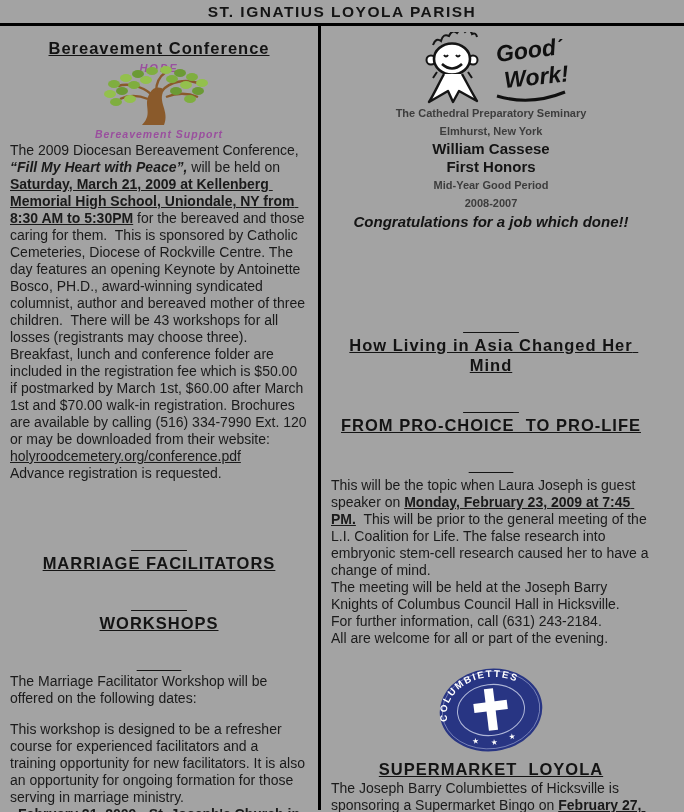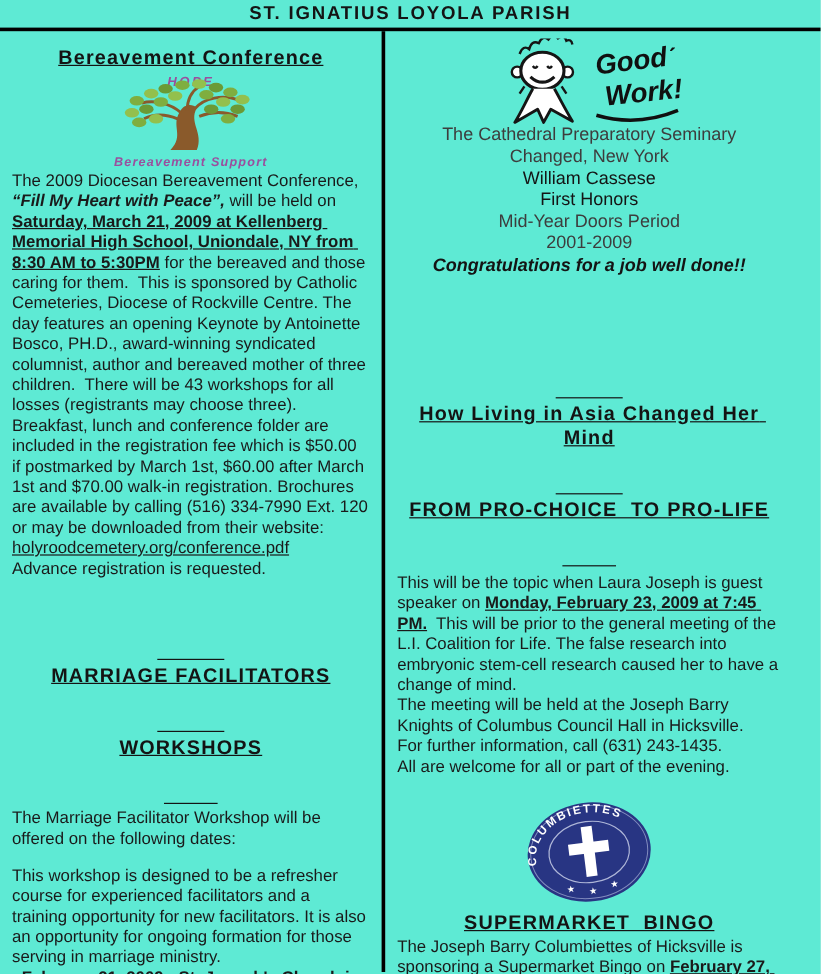--- a/index.html
+++ b/index.html
@@ -1,19 +1,19 @@
 <!DOCTYPE html>
 <html><head>
 <meta charset="utf-8">
 <style>
   * { margin:0; padding:0; box-sizing:border-box; }
   html,body { background:#e8e8e8; }
   body { font-family:"Liberation Sans", sans-serif; color:#141414; }
   .page {
-    position:relative; width:684px; height:812px; background:#5eead4;
+    position:relative; width:684px; height:812px; background:#a3a3a3;
     margin:0 auto; overflow:hidden;
   }
   .masthead {
     text-align:center; font-weight:bold; font-size:15.5px;
     letter-spacing:1.5px; padding-top:3px; white-space:pre-wrap;
   }
   .rule { border-bottom:3px solid #000; margin-top:2px; }
   .columns { display:flex; height:784px; }
   .col { padding:0 10px; }
   .col.left  { width:318px; }
@@ -40,22 +40,22 @@
   
   .bereave-head { margin-top:13px; }
   .tree-logo { margin-top:3px; }
   .bereave-body { margin-top:1px; }
   .marriage-head { margin-top:31px; line-height:20px; }
   .marriage-body { margin-top:14px; }
 
   
   .goodwork-logo { margin-top:6px; }
   .award { text-align:center; }
-  .award .gray { color:#3d3d3d; font-size:15px; line-height:18px; white-space:pre-wrap; }
-  .award .boldline { font-weight:normal; font-size:15px; line-height:18px; white-space:pre-wrap; }
+  .award .gray { color:#3d3d3d; font-size:11px; line-height:18px; white-space:pre-wrap;font-weight:bold; }
+  .award .boldline { font-weight:bold; font-size:15px; line-height:18px; white-space:pre-wrap; }
   .award .congrats { font-weight:bold; font-style:italic; font-size:15px; line-height:19px; white-space:pre-wrap; }
   .prolife-head { margin-top:64px; line-height:20px; }
   .prolife-body { margin-top:2px; }
   .colb-logo { margin-top:17px; }
   .bingo-head { margin-top:4px; }
   .bingo-body { margin-top:1px; }
 </style>
 </head>
 <body>
 
@@ -143,36 +143,36 @@
             <path d="M51 42 C 45 53 41 62 36 70 L55 59 L60 70 L66 59 L84 69 C 78 59 74 51 69 42" fill="#fff" stroke="#151515" stroke-width="2.4" stroke-linejoin="round"></path>
             <path d="M44 40 l-4 6 M75 40 l4 6" stroke="#151515" stroke-width="2"></path>
 
             <text x="104" y="30" font-size="23" font-weight="bold" font-style="italic" fill="#101010" transform="rotate(-7 104 30)">Good</text>
             <text x="164" y="22" font-size="20" font-weight="bold" fill="#101010">ˊ</text>
             <text x="112" y="56" font-size="23" font-weight="bold" font-style="italic" fill="#101010" transform="rotate(-6 112 56)">Work!</text>
             <path d="M104 64 q34 10 68 -4" stroke="#101010" stroke-width="3" fill="none"></path>
           </svg>
         </div>
         <div class="gray">The Cathedral Preparatory Seminary</div>
-        <div class="gray">Changed, New York</div>
+        <div class="gray">Elmhurst, New York</div>
         <div class="boldline">William Cassese</div>
         <div class="boldline">First Honors</div>
-        <div class="gray">Mid-Year Doors Period</div>
-        <div class="gray">2001-2009</div>
-        <div class="congrats">Congratulations for a job well done!!</div>
+        <div class="gray">Mid-Year Good Period</div>
+        <div class="gray">2008-2007</div>
+        <div class="congrats">Congratulations for a job which done!!</div>
       </section>
 
       <section>
         <h2 class="sec-head prolife-head">
           <span class="head-line">How Living in Asia Changed Her Mind</span>
           <span class="head-line">FROM PRO-CHOICE  TO PRO-LIFE</span>
         </h2>
         <p class="body prolife-body"><span>This will be the topic when Laura Joseph is guest speaker on </span><span class="bu">Monday, February 23, 2009 at 7:45 PM.</span><span>  This will be prior to the general meeting of the L.I. Coalition for Life. The false research into embryonic stem-cell research caused her to have a change of mind.</span></p>
         <p class="body">The meeting will be held at the Joseph Barry Knights of Columbus Council Hall in Hicksville.</p>
-        <p class="body">For further information, call (631) 243-1435.</p>
+        <p class="body">For further information, call (631) 243-2184.</p>
         <p class="body">All are welcome for all or part of the evening.</p>
       </section>
 
       <section>
         <div class="logo-wrap colb-logo">
           <svg width="112" height="92" viewBox="0 0 220 180">
             <g transform="rotate(-7 110 90)">
               <ellipse cx="110" cy="90" rx="101" ry="81" fill="#283583"></ellipse>
               <ellipse cx="110" cy="90" rx="96" ry="76" fill="none" stroke="#aab2d8" stroke-width="1.6" opacity="0.7"></ellipse>
               <ellipse cx="110" cy="90" rx="66" ry="50" fill="none" stroke="#c6cce6" stroke-width="2" opacity="0.85"></ellipse>
@@ -188,20 +188,20 @@
               </text>
 
               <g fill="#ffffff" font-size="15">
                 <text x="66" y="152">★</text>
                 <text x="102" y="159">★</text>
                 <text x="138" y="152">★</text>
               </g>
             </g>
           </svg>
         </div>
-        <h2 class="sec-head bingo-head">SUPERMARKET  BINGO</h2>
+        <h2 class="sec-head bingo-head">SUPERMARKET  LOYOLA</h2>
         <p class="body bingo-body"><span>The Joseph Barry Columbiettes of Hicksville is sponsoring a Supermarket Bingo on </span><span class="bu">February 27, 2009.  Doors will open at 7 PM</span></p>
 
       </section>
 
     </div>
   </div>
 </div>
 
 </body></html>

